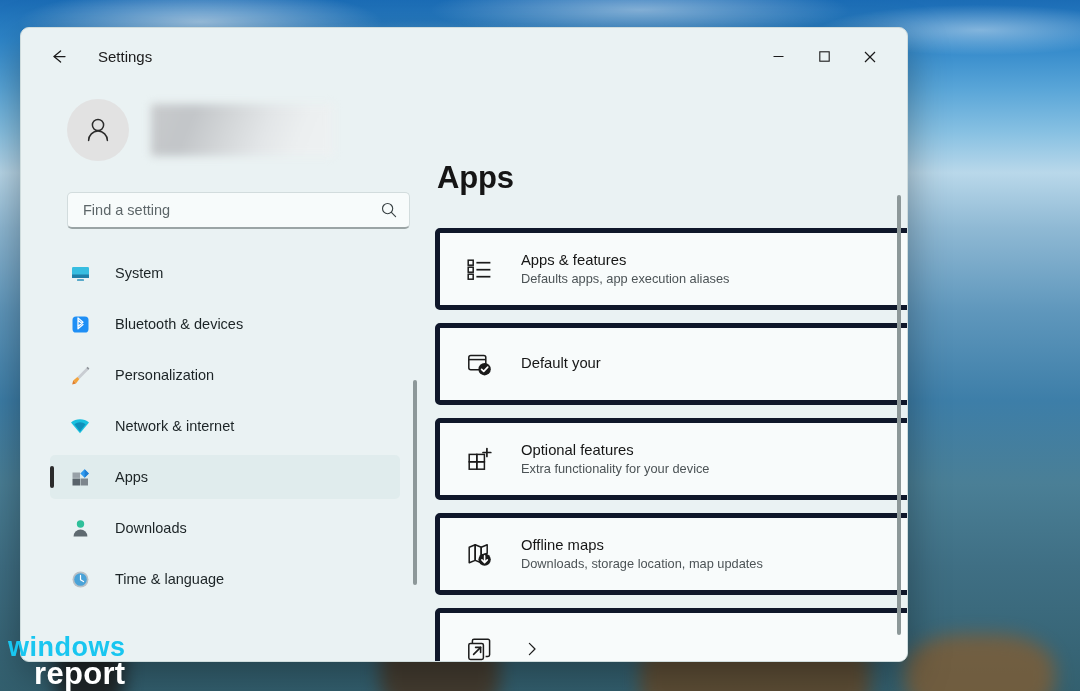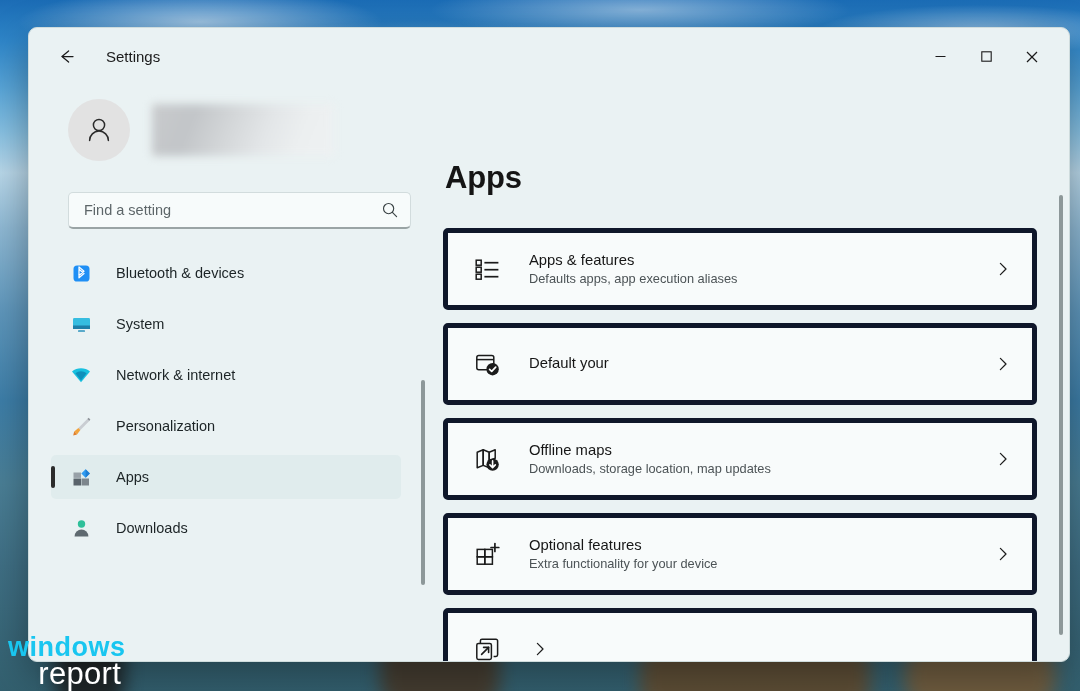--- a/index.html
+++ b/index.html
@@ -67,42 +67,41 @@
   }
   #watermark .wm-top {
     font-size: 27px;
     font-weight: 700;
     letter-spacing: .5px;
     color: #19c6f0;
     display: block;
   }
   #watermark .wm-bottom {
     font-size: 31px;
-    font-weight: 400;
+    font-weight: 700;
     letter-spacing: .3px;
     color: #ffffff;
     display: block;
     margin-left: 26px;
   }
 
   
   #settings-window {
     position: absolute;
     left: 20px;
     top: 27px;
-    width: 1042px;
+    width: 888px;
     height: 635px;
     background: #eaf2f3;
     border-radius: 9px;
     border: 1px solid #cfdcdd;
     box-shadow: 0 14px 40px rgba(0,0,0,.35);
     overflow: hidden;
     display: flex;
     flex-direction: column;
-    margin-left: 8px;
   }
 
   
   #title-bar {
     height: 57px;
     flex: 0 0 57px;
     display: flex;
     align-items: center;
     padding-left: 18px;
     position: relative;
@@ -137,21 +136,21 @@
     flex: 1;
     display: flex;
     min-height: 0;
   }
 
   
   #sidebar {
     width: 400px;
     flex: 0 0 400px;
     position: relative;
-    padding-left: 22px;
+    padding-left: 29px;
     padding-right: 16px;
   }
   #account-row {
     display: flex;
     align-items: center;
     margin-top: 14px;
     margin-left: 17px;
   }
   #avatar {
     width: 62px; height: 62px;
@@ -393,58 +392,58 @@
             <circle cx="7.6" cy="7.6" r="5.1" fill="none" stroke="#3a4345" stroke-width="1.15"></circle>
             <line x1="11.4" y1="11.4" x2="15.6" y2="15.6" stroke="#3a4345" stroke-width="1.15" stroke-linecap="round"></line>
           </svg>
         </div>
 
         <div id="nav-list">
 
           <div class="nav-item">
             <span class="nav-icon">
               <svg width="21" height="21" viewBox="0 0 21 21">
-                <rect x="2.5" y="2.5" width="16" height="16" rx="3.6" fill="#1f8ff5"></rect>
-                <path d="M8 6.2l5 4.3-5 4.3V3.9l5 4.3-5 4.3" fill="none" stroke="#ffffff" stroke-width="1.25" stroke-linejoin="round" stroke-linecap="round"></path>
-              </svg>
-            </span>
-            <span class="nav-label">Bluetooth &amp; devices</span>
+                <rect x="2" y="4" width="17" height="11" rx="1.3" fill="#36bde0"></rect>
+                <rect x="2" y="11.5" width="17" height="3.5" fill="#1e7fa8"></rect>
+                <rect x="7" y="16.3" width="7" height="1.5" rx=".6" fill="#2b93bd"></rect>
+              </svg>
+            </span>
+            <span class="nav-label">System</span>
           </div>
 
           <div class="nav-item">
             <span class="nav-icon">
               <svg width="21" height="21" viewBox="0 0 21 21">
-                <rect x="2" y="4" width="17" height="11" rx="1.3" fill="#36bde0"></rect>
-                <rect x="2" y="11.5" width="17" height="3.5" fill="#1e7fa8"></rect>
-                <rect x="7" y="16.3" width="7" height="1.5" rx=".6" fill="#2b93bd"></rect>
-              </svg>
-            </span>
-            <span class="nav-label">System</span>
-          </div>
-
-          <div class="nav-item">
-            <span class="nav-icon">
-              <svg width="22" height="22" viewBox="0 0 22 22">
-                <path d="M2 7.5c5-4.4 13-4.4 18 0L11 18.2 2 7.5z" fill="#18c0df"></path>
-                <path d="M5.4 9.2c3.3-2.7 7.9-2.7 11.2 0L11 16.4 5.4 9.2z" fill="#0f90bb"></path>
-              </svg>
-            </span>
-            <span class="nav-label">Network &amp; internet</span>
+                <rect x="2.5" y="2.5" width="16" height="16" rx="3.6" fill="#1f8ff5"></rect>
+                <path d="M8 6.2l5 4.3-5 4.3V3.9l5 4.3-5 4.3" fill="none" stroke="#ffffff" stroke-width="1.25" stroke-linejoin="round" stroke-linecap="round"></path>
+              </svg>
+            </span>
+            <span class="nav-label">Bluetooth &amp; devices</span>
           </div>
 
           <div class="nav-item">
             <span class="nav-icon">
               <svg width="21" height="21" viewBox="0 0 21 21">
                 <path d="M16.8 2.6l2 2-9.4 9.4-2-2z" fill="#c9cdd2"></path>
                 <path d="M17.6 1.8l1.8 1.8-1.1 1.1-1.8-1.8z" fill="#8c9298"></path>
                 <path d="M7.4 12l2 2-3.4 4.4-2.8-2.8z" fill="#f2a33c"></path>
                 <path d="M3.2 15.6l2.8 2.8-3.8 1z" fill="#e07d2a"></path>
               </svg>
             </span>
             <span class="nav-label">Personalization</span>
+          </div>
+
+          <div class="nav-item">
+            <span class="nav-icon">
+              <svg width="22" height="22" viewBox="0 0 22 22">
+                <path d="M2 7.5c5-4.4 13-4.4 18 0L11 18.2 2 7.5z" fill="#18c0df"></path>
+                <path d="M5.4 9.2c3.3-2.7 7.9-2.7 11.2 0L11 16.4 5.4 9.2z" fill="#0f90bb"></path>
+              </svg>
+            </span>
+            <span class="nav-label">Network &amp; internet</span>
           </div>
 
           <div class="nav-item selected">
             <span class="nav-icon">
               <svg width="21" height="21" viewBox="0 0 21 21">
                 <rect x="2.5" y="11.5" width="7.5" height="7" fill="#59636b"></rect>
                 <rect x="10.5" y="11.5" width="7.5" height="7" fill="#7d868d"></rect>
                 <rect x="2.5" y="5.5" width="7.5" height="5.4" fill="#98a1a8"></rect>
                 <path d="M14.6 2.2l4.3 4.3-4.3 4.3-4.3-4.3z" fill="#2f9bf0"></path>
                 <path d="M14.6 2.2l4.3 4.3-4.3 4.3z" fill="#1f7fd4"></path>
@@ -456,20 +455,30 @@
           <div class="nav-item">
             <span class="nav-icon">
               <svg width="21" height="21" viewBox="0 0 21 21">
                 <circle cx="10.5" cy="6" r="3.7" fill="#2fc09a"></circle>
                 <path d="M3.6 18.5a6.9 6.9 0 0 1 13.8 0z" fill="#5f6a70"></path>
               </svg>
             </span>
             <span class="nav-label">Downloads</span>
           </div>
 
+          <div class="nav-item">
+            <span class="nav-icon">
+              <svg width="21" height="21" viewBox="0 0 21 21">
+                <circle cx="10.5" cy="10.5" r="8" fill="#b9c1c6"></circle>
+                <circle cx="10.5" cy="10.5" r="6.3" fill="#4aa3d8"></circle>
+                <path d="M10.5 6.4v4.4l3 1.8" fill="none" stroke="#ffffff" stroke-width="1.2" stroke-linecap="round" stroke-linejoin="round"></path>
+              </svg>
+            </span>
+            <span class="nav-label">Time &amp; language</span>
+          </div>
 
         </div>
 
         <div id="sidebar-scrollbar">
           <div class="thumb"></div>
         </div>
       </div>
 
       <div id="content">
 
@@ -514,52 +523,52 @@
             <span class="card-chevron">
               <svg width="16" height="16" viewBox="0 0 16 16">
                 <path d="M5.4 2.4L11 8l-5.6 5.6" fill="none" stroke="#1d1d1d" stroke-width="1.25" stroke-linecap="round" stroke-linejoin="round"></path>
               </svg>
             </span>
           </div>
 
           <div class="card">
             <span class="card-icon">
               <svg width="25" height="25" viewBox="0 0 25 25">
-                <path d="M2.2 5.2l6-2.4v15.6l-6 2.4z" fill="none" stroke="#1b1b1b" stroke-width="1.5" stroke-linejoin="round"></path>
-                <path d="M8.2 2.8l6 2.4v15.6l-6-2.4z" fill="none" stroke="#1b1b1b" stroke-width="1.5" stroke-linejoin="round"></path>
-                <path d="M14.2 5.2l6-2.4v8.4l-6 2.4z" fill="none" stroke="#1b1b1b" stroke-width="1.5" stroke-linejoin="round"></path>
-                <circle cx="17.6" cy="17.6" r="6.2" fill="#1b1b1b"></circle>
-                <path d="M17.6 13.9v6.6M14.9 17.9l2.7 2.7 2.7-2.7" fill="none" stroke="#ffffff" stroke-width="1.6" stroke-linecap="round" stroke-linejoin="round"></path>
-              </svg>
-            </span>
-            <span class="card-text">
-              <span class="card-title" style="display:block">Offline maps</span>
-              <span class="card-sub" style="display:block">Downloads, storage location, map updates</span>
-            </span>
-            <span class="card-chevron">
-              <svg width="16" height="16" viewBox="0 0 16 16">
-                <path d="M5.4 2.4L11 8l-5.6 5.6" fill="none" stroke="#1d1d1d" stroke-width="1.25" stroke-linecap="round" stroke-linejoin="round"></path>
-              </svg>
-            </span>
-          </div>
-
-          <div class="card">
-            <span class="card-icon">
-              <svg width="25" height="25" viewBox="0 0 25 25">
                 <rect x="2.2" y="7.4" width="7.6" height="7.4" fill="none" stroke="#1b1b1b" stroke-width="1.5"></rect>
                 <rect x="9.8" y="7.4" width="7.6" height="7.4" fill="none" stroke="#1b1b1b" stroke-width="1.5"></rect>
                 <rect x="2.2" y="14.8" width="7.6" height="7.4" fill="none" stroke="#1b1b1b" stroke-width="1.5"></rect>
                 <rect x="9.8" y="14.8" width="7.6" height="7.4" fill="none" stroke="#1b1b1b" stroke-width="1.5"></rect>
                 <line x1="19.9" y1="1.6" x2="19.9" y2="9.4" stroke="#1b1b1b" stroke-width="1.7" stroke-linecap="round"></line>
                 <line x1="16" y1="5.5" x2="23.8" y2="5.5" stroke="#1b1b1b" stroke-width="1.7" stroke-linecap="round"></line>
               </svg>
             </span>
             <span class="card-text">
               <span class="card-title" style="display:block">Optional features</span>
               <span class="card-sub" style="display:block">Extra functionality for your device</span>
+            </span>
+            <span class="card-chevron">
+              <svg width="16" height="16" viewBox="0 0 16 16">
+                <path d="M5.4 2.4L11 8l-5.6 5.6" fill="none" stroke="#1d1d1d" stroke-width="1.25" stroke-linecap="round" stroke-linejoin="round"></path>
+              </svg>
+            </span>
+          </div>
+
+          <div class="card">
+            <span class="card-icon">
+              <svg width="25" height="25" viewBox="0 0 25 25">
+                <path d="M2.2 5.2l6-2.4v15.6l-6 2.4z" fill="none" stroke="#1b1b1b" stroke-width="1.5" stroke-linejoin="round"></path>
+                <path d="M8.2 2.8l6 2.4v15.6l-6-2.4z" fill="none" stroke="#1b1b1b" stroke-width="1.5" stroke-linejoin="round"></path>
+                <path d="M14.2 5.2l6-2.4v8.4l-6 2.4z" fill="none" stroke="#1b1b1b" stroke-width="1.5" stroke-linejoin="round"></path>
+                <circle cx="17.6" cy="17.6" r="6.2" fill="#1b1b1b"></circle>
+                <path d="M17.6 13.9v6.6M14.9 17.9l2.7 2.7 2.7-2.7" fill="none" stroke="#ffffff" stroke-width="1.6" stroke-linecap="round" stroke-linejoin="round"></path>
+              </svg>
+            </span>
+            <span class="card-text">
+              <span class="card-title" style="display:block">Offline maps</span>
+              <span class="card-sub" style="display:block">Downloads, storage location, map updates</span>
             </span>
             <span class="card-chevron">
               <svg width="16" height="16" viewBox="0 0 16 16">
                 <path d="M5.4 2.4L11 8l-5.6 5.6" fill="none" stroke="#1d1d1d" stroke-width="1.25" stroke-linecap="round" stroke-linejoin="round"></path>
               </svg>
             </span>
           </div>
 
           <div class="card">
             <span class="card-icon">

